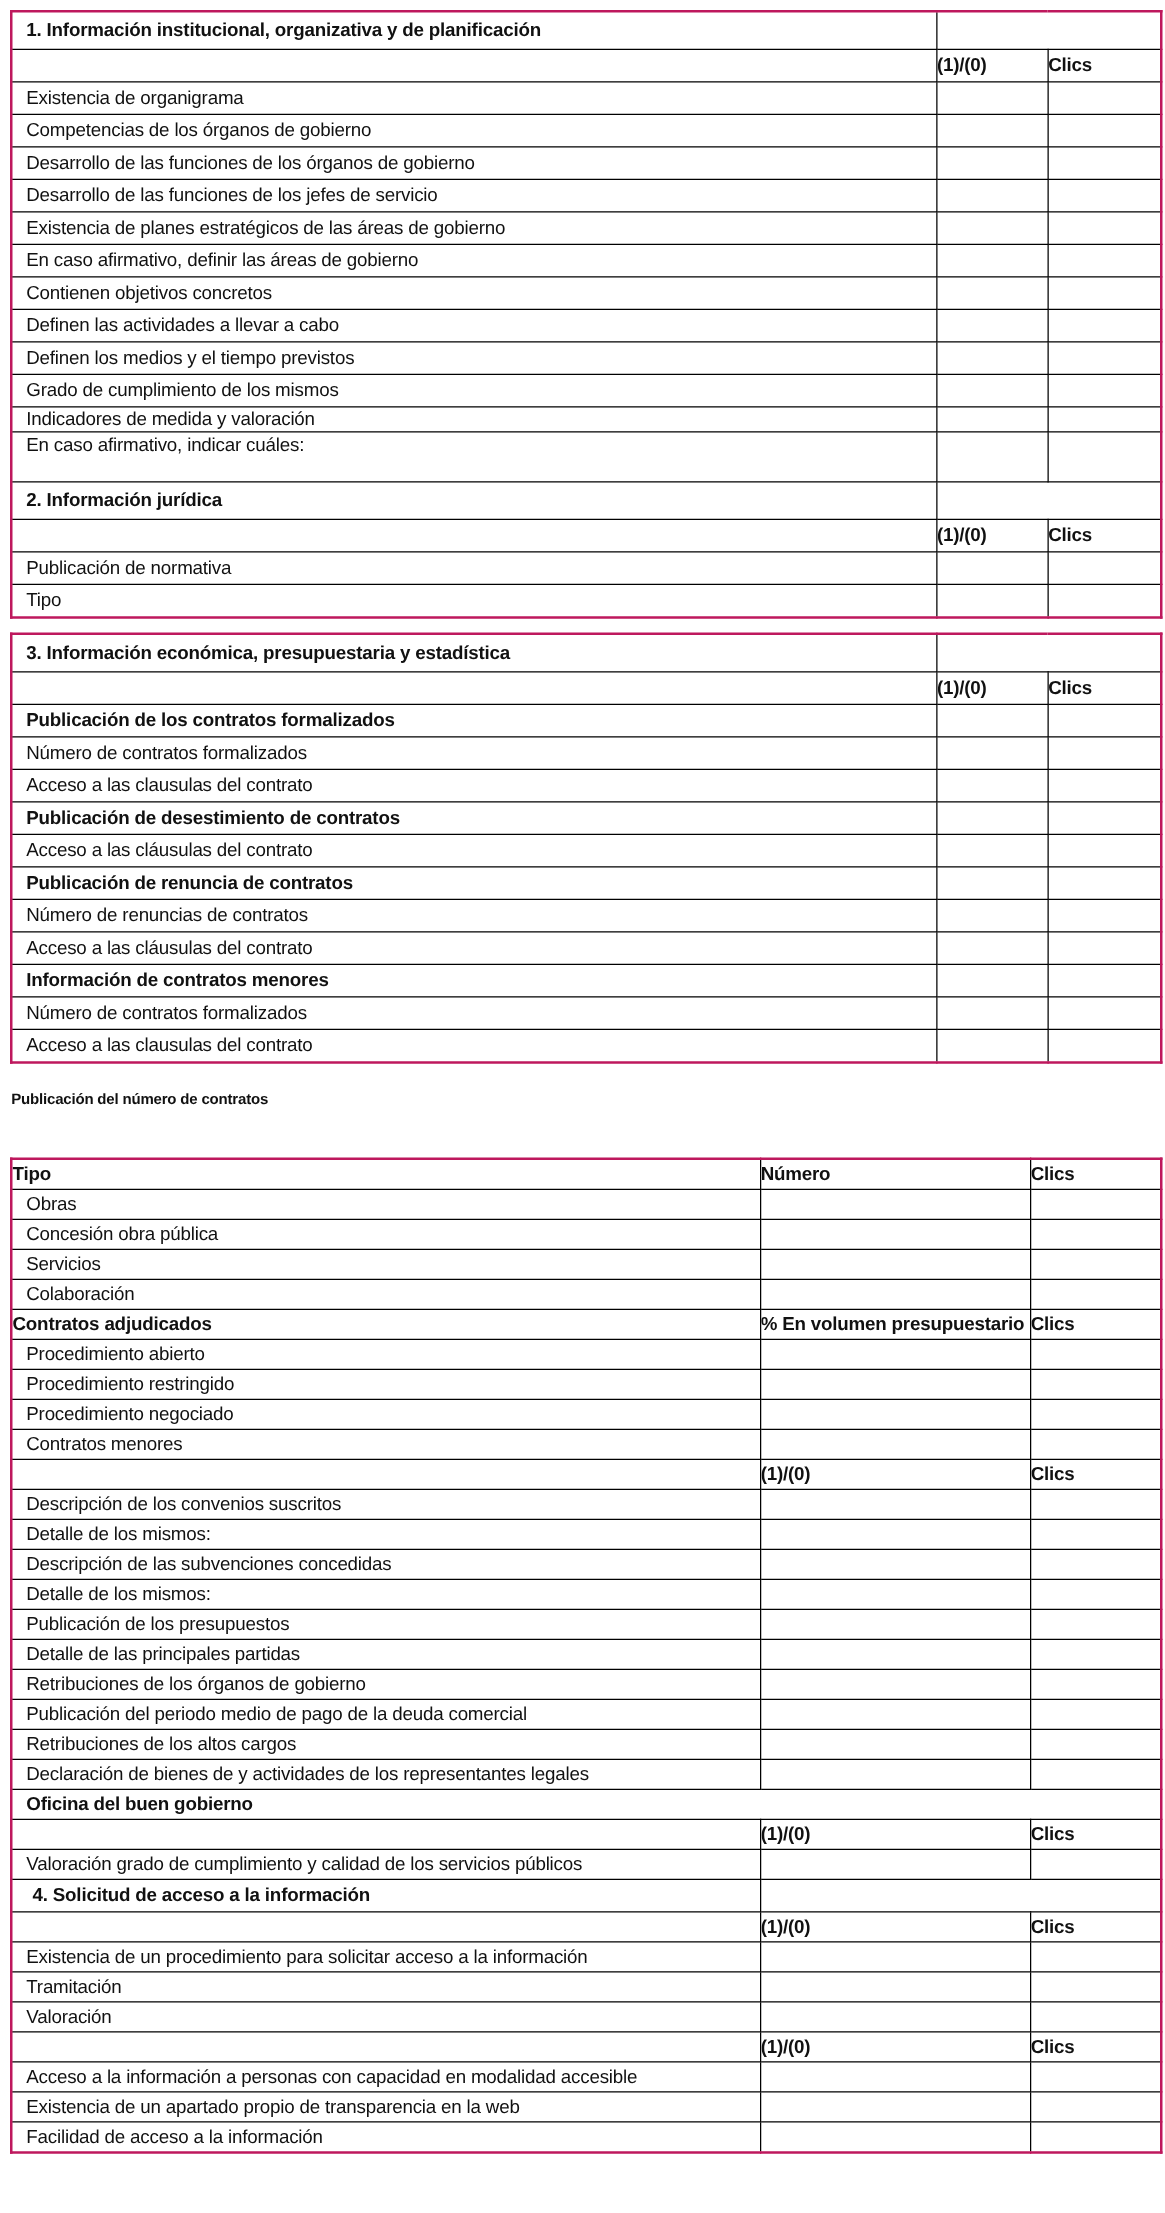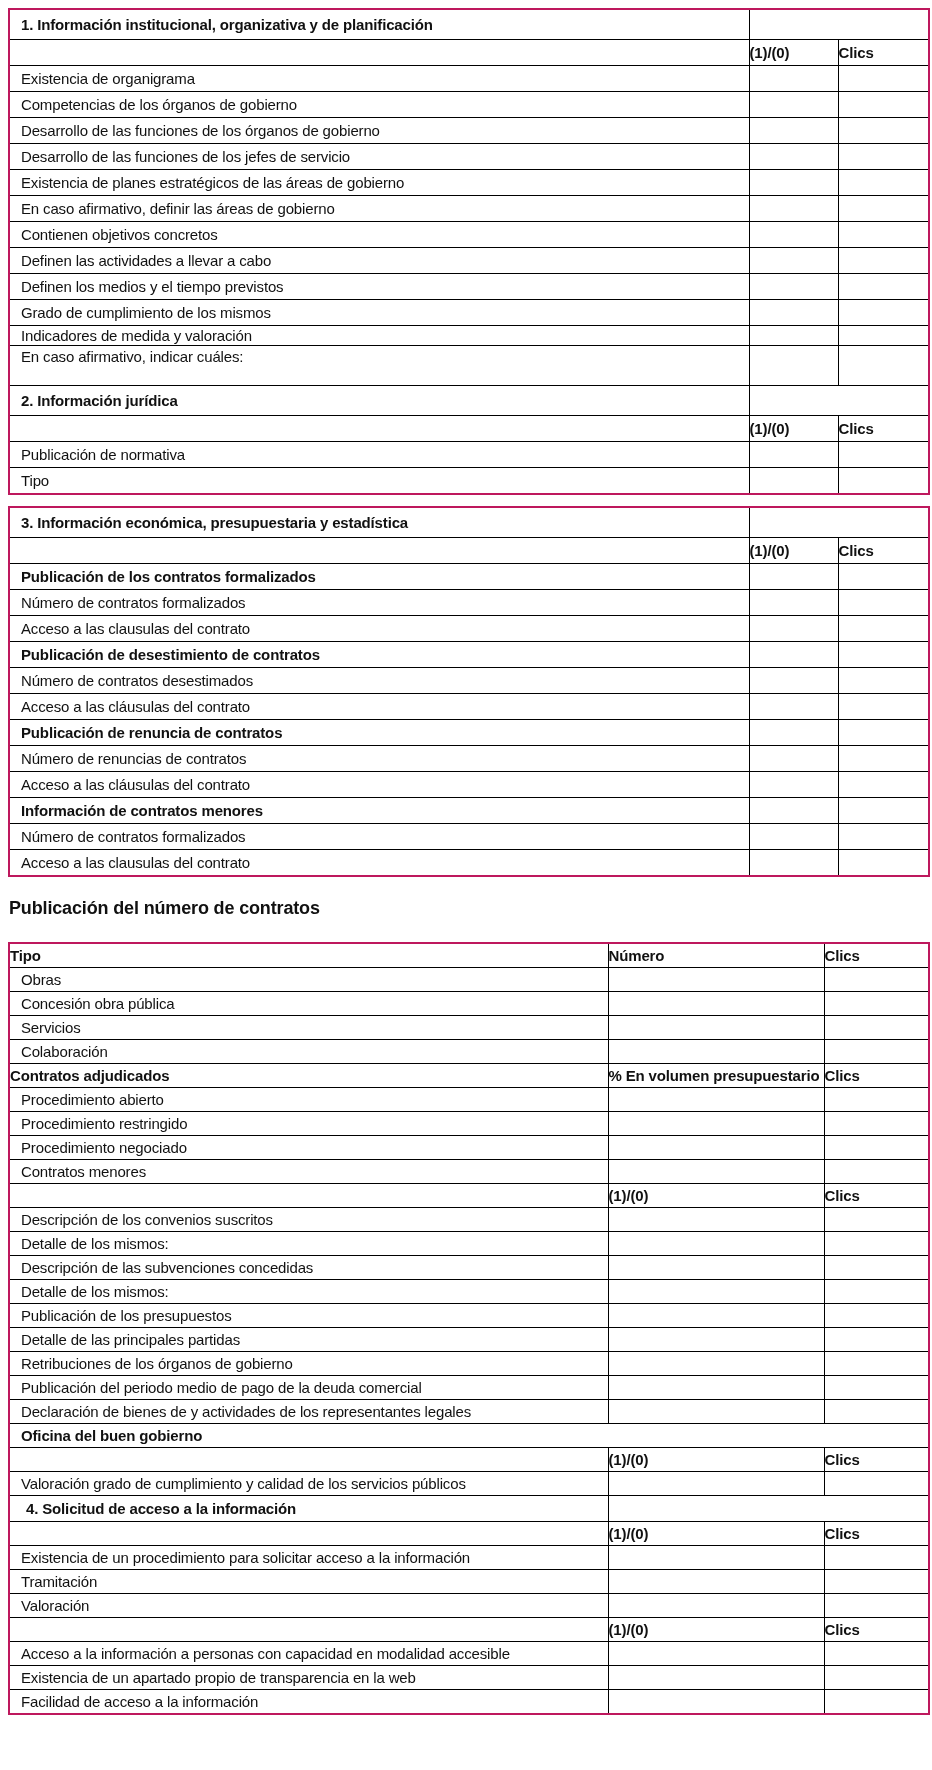--- a/index.html
+++ b/index.html
@@ -43,24 +43,24 @@
 
   tr.kind-section td { height: 29px; font-weight: bold; }
   #table-2 tr.kind-section td { height: 25px; padding-left: 16px; }
   tr.kind-colheader td { height: 25px; font-weight: bold; text-align: left; padding: 0; }
   tr.kind-bolditem td.label-cell { font-weight: bold; }
   tr.kind-span td { font-weight: bold; height: 24px; }
   tr.h-tall td { height: 37px; vertical-align: top; padding-top: 2px; }
   tr.h-short td { height: 19px; }
 
   .doc-heading {
-    font-size: 18px;
+    font-size: 12px;
     font-weight: bold;
     letter-spacing: -0.15px;
-    margin: 21px 0 23px 1px;
+    margin: 21px 0 40px 1px;
   }
 </style>
 </head>
 <body>
 
 <table class="form-table" id="table-0">
   <colgroup>
       <col class="c1">
       <col class="c2">
       <col class="c3">
@@ -187,25 +187,20 @@
         <td class="label-cell">Acceso a las clausulas del contrato</td>
         <td></td>
         <td></td>
       </tr>
       <tr class="kind-bolditem">
         <td class="label-cell">Publicación de desestimiento de contratos</td>
         <td></td>
         <td></td>
       </tr>
       <tr class="kind-item">
-        <td class="label-cell">Número de contratos desestimados</td>
-        <td></td>
-        <td></td>
-      </tr>
-      <tr class="kind-item">
         <td class="label-cell">Acceso a las cláusulas del contrato</td>
         <td></td>
         <td></td>
       </tr>
       <tr class="kind-bolditem">
         <td class="label-cell">Publicación de renuncia de contratos</td>
         <td></td>
         <td></td>
       </tr>
       <tr class="kind-item">
@@ -334,20 +329,25 @@
         <td class="label-cell">Retribuciones de los órganos de gobierno</td>
         <td></td>
         <td></td>
       </tr>
       <tr class="kind-item">
         <td class="label-cell">Publicación del periodo medio de pago de la deuda comercial</td>
         <td></td>
         <td></td>
       </tr>
       <tr class="kind-item">
+        <td class="label-cell">Retribuciones de los altos cargos</td>
+        <td></td>
+        <td></td>
+      </tr>
+      <tr class="kind-item">
         <td class="label-cell">Declaración de bienes de y actividades de los representantes legales</td>
         <td></td>
         <td></td>
       </tr>
       <tr class="kind-span">
         <td class="label-cell" colspan="3">Oficina del buen gobierno</td>
       </tr>
       <tr class="kind-colheader">
         <td class="label-cell center"></td>
         <td>(1)/(0)</td>

